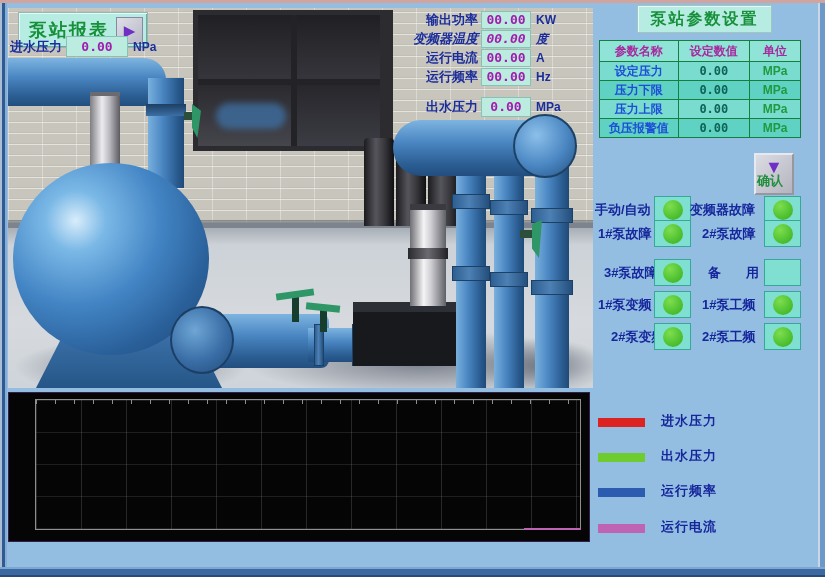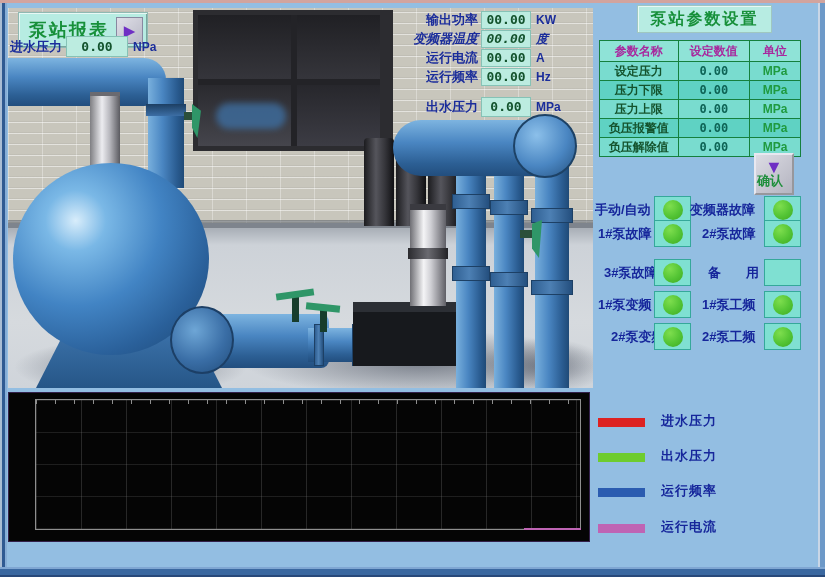--- a/index.html
+++ b/index.html
@@ -15,38 +15,38 @@
   
   .report{left:18px;top:12px;height:36px;display:flex;align-items:center;background:#b7ece2;
           border:1px solid #8fb9b2;box-shadow:1px 1px 0 #e8f8f4 inset,-1px -1px 0 #7aa69e inset;padding:0 4px 0 10px;}
   .report-label{color:#17903a;font-weight:bold;font-size:18px;letter-spacing:2px;}
   .play-btn{width:27px;height:27px;margin-left:7px;background:linear-gradient(135deg,#dfdfe8,#b9b9c6);
             border:1px solid #8888a0;display:flex;align-items:center;justify-content:center;}
   .play-glyph{color:#6f2fc4;font-size:15px;line-height:1;}
   
   .fieldrow{display:flex;align-items:center;}
   .flabel{color:#1b2d9b;font-weight:bold;font-size:13px;white-space:nowrap;}
-  .vbox{background:#bcece0;border:1px solid #86c2b6;color:#14532d;font-weight:bold;
+  .vbox{background:#bcece0;border:1px solid #86c2b6;color:#a21caf;font-weight:bold;
         font-family:"DejaVu Sans Mono",monospace;font-size:13px;text-align:center;}
   .funit{color:#1b2d9b;font-weight:bold;font-size:12px;margin-left:5px;}
   .inlet-row{left:10px;top:36px;}
   .inlet-row .vbox{width:62px;height:21px;line-height:19px;margin-left:4px;}
   .metric-row{left:402px;display:flex;align-items:center;}
   .metric-row .flabel{width:76px;text-align:right;}
   .metric-row .vbox{width:50px;height:18px;line-height:16px;margin-left:3px;}
   
   .set-title{left:637px;top:5px;width:135px;height:28px;background:#b7ece2;border:1px solid #9fc7c0;
              box-shadow:1px 1px 0 #e8f8f4 inset;display:flex;align-items:center;justify-content:center;
              color:#17903a;font-weight:bold;font-size:16px;letter-spacing:2px;}
   table.settings{left:599px;top:40px;width:202px;border-collapse:collapse;position:absolute;}
   table.settings td{border:1px solid #15803d;font-size:12px;font-weight:bold;text-align:center;height:19px;padding:0;}
   table.settings tr.hd td{background:#8fe3d7;color:#a8289e;height:21px;}
   table.settings tr.r-odd td{background:#79dccf;}
   table.settings tr.r-even td{background:#5fd2c3;margin-left:21px;}
-  td.c-name{width:79px;color:#14532d;}
+  td.c-name{width:79px;color:#1d4ed8;}
   td.c-val{width:72px;color:#0e6456;font-family:"DejaVu Sans Mono",monospace;}
   td.c-unit{width:51px;color:#1f9a3f;}
   .confirm{left:754px;top:153px;width:40px;height:42px;background:linear-gradient(135deg,#dcdce4,#b4b4c0);
            border:2px outset #e8e8f0;display:flex;flex-direction:column;align-items:center;justify-content:center;cursor:pointer;}
   .confirm .tri{color:#6f2fc4;font-size:18px;line-height:14px;}
   .confirm .txt{color:#1f8f3c;font-weight:bold;font-size:13px;line-height:14px;margin-left:-8px;}
   
   .strow{left:595px;width:208px;height:27px;}
   .stlabel{position:absolute;color:#16269b;font-weight:bold;font-size:13px;line-height:27px;white-space:nowrap;}
   .stbox{position:absolute;width:37px;height:27px;background:#7fe0d2;border:1px solid #35a89a;
@@ -212,25 +212,20 @@
     <tr class="r-odd">
       <td class="c-name">压力上限</td>
       <td class="c-val">0.00</td>
       <td class="c-unit">MPa</td>
     </tr>
     <tr class="r-even">
       <td class="c-name">负压报警值</td>
       <td class="c-val">0.00</td>
       <td class="c-unit">MPa</td>
     </tr>
-    <tr class="r-odd">
-      <td class="c-name">负压解除值</td>
-      <td class="c-val">0.00</td>
-      <td class="c-unit">MPa</td>
-    </tr>
   </tbody>
     </table>
 
   <div class="abs confirm">
     <span class="tri">▼</span>
     <span class="txt">确认</span>
   </div>
 
   <div class="abs strow" style="top:196px;">
     <span class="stlabel" style="left:0;">手动/自动</span>

